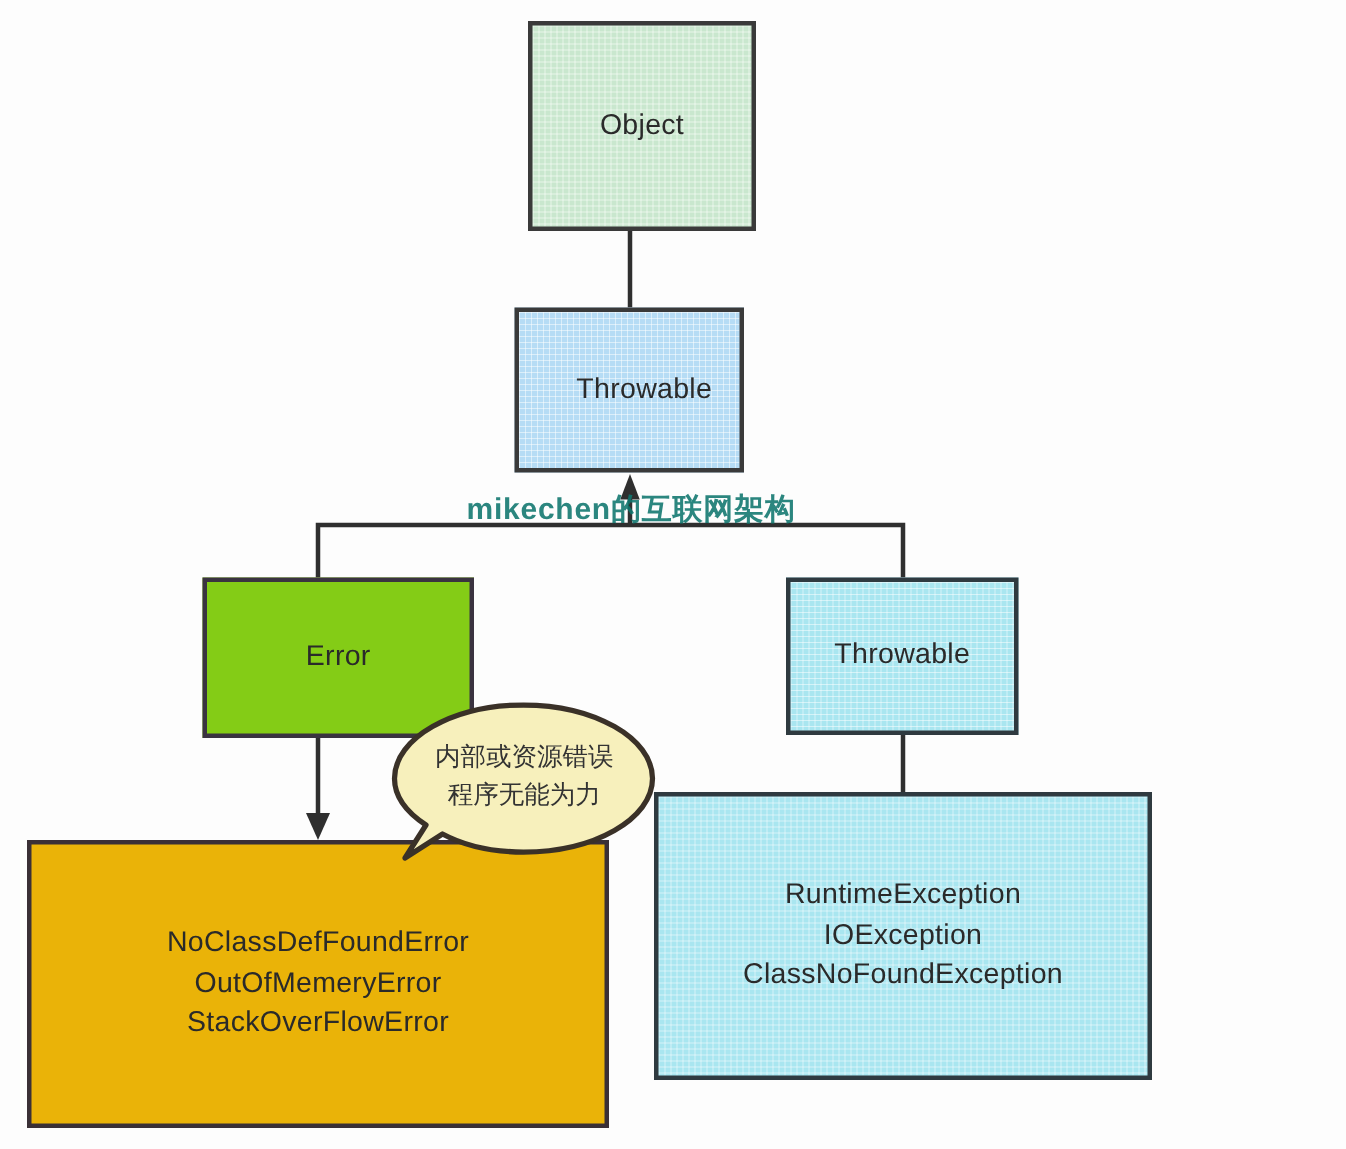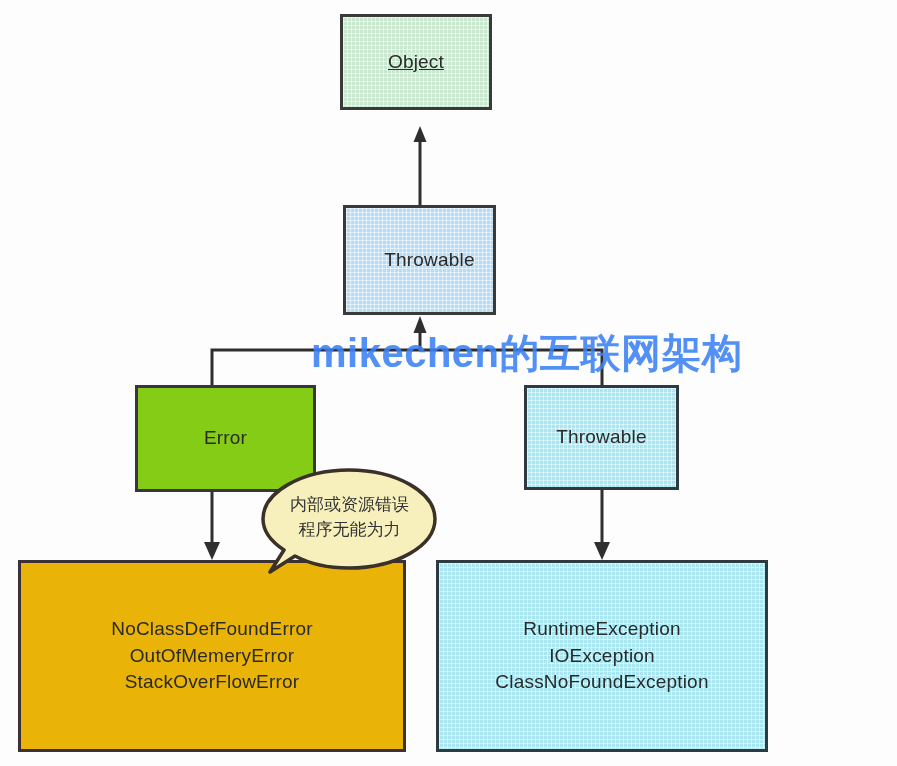--- a/index.html
+++ b/index.html
@@ -33,30 +33,29 @@
     display: flex;
     align-items: center;
     justify-content: center;
     text-align: center;
     color: #2a2a2a;
     font-size: 19px;
     line-height: 1.42;
     letter-spacing: 0.2px;
   }
   .node-object {
-    left: 340px;
+    left: 352px;
     top: 14px;
     width: 152px;
-    height: 96px;
+    height: 140px;
     background-color: #c9e7ce;
     background-image:
       linear-gradient(rgba(255,255,255,0.55) 1px, transparent 1px),
       linear-gradient(90deg, rgba(255,255,255,0.55) 1px, transparent 1px);
     background-size: 4px 4px;
-    text-decoration: underline;
   }
   .node-throwable {
     left: 343px;
     top: 205px;
     width: 153px;
     height: 110px;
     background-color: #b6dcf5;
     background-image:
       linear-gradient(rgba(255,255,255,0.5) 1px, transparent 1px),
       linear-gradient(90deg, rgba(255,255,255,0.5) 1px, transparent 1px);
@@ -86,43 +85,43 @@
   .node-error-list {
     left: 18px;
     top: 560px;
     width: 388px;
     height: 192px;
     background-color: #eab308;
     border-color: #3a3036;
   }
   .node-exception-list {
     left: 436px;
-    top: 560px;
+    top: 528px;
     width: 332px;
     height: 192px;
     background-color: #a9e6f0;
     background-image:
       linear-gradient(rgba(255,255,255,0.5) 1px, transparent 1px),
       linear-gradient(90deg, rgba(255,255,255,0.5) 1px, transparent 1px);
     background-size: 4px 4px;
     border-color: #2f3a40;
   }
   .node-lines {
     display: block;
     white-space: pre-line;
     font-size: 19px;
     line-height: 1.42;
   }
   .watermark {
     position: absolute;
     left: 311px;
     top: 326px;
-    font-size: 40px;
+    font-size: 20px;
     font-weight: bold;
-    color: #3b82f6;
+    color: #0f766e;
     opacity: 0.88;
     letter-spacing: 0.5px;
     white-space: nowrap;
     user-select: none;
   }
   .callout {
     position: absolute;
     width: 175px;
     height: 108px;
   }

